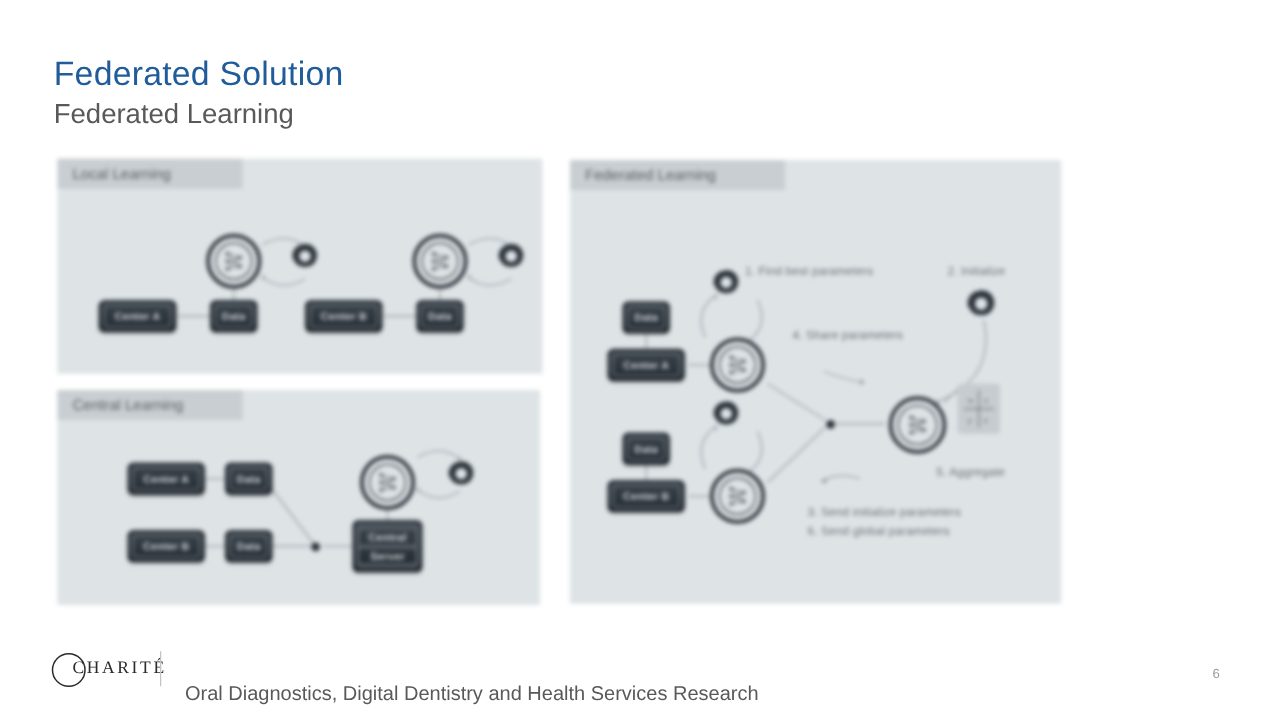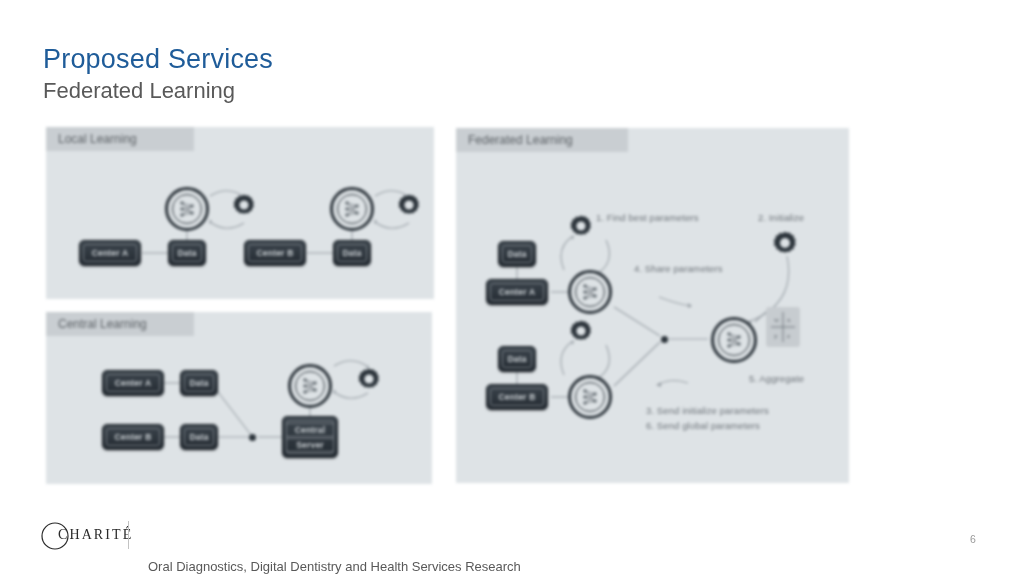--- a/index.html
+++ b/index.html
@@ -210,37 +210,37 @@
     position: absolute;
     left: 128px;
     top: 521px;
     width: 1px;
     height: 28px;
     background: #c3c3c3;
   }
   .footer-text {
     position: absolute;
     left: 148px;
-    top: 559px;
-    font-size: 13px;
+    top: 547px;
+    font-size: 16px;
     color: #595959;
     white-space: nowrap;
   }
   .page-number {
     position: absolute;
     left: 970px;
     top: 533px;
     font-size: 10.5px;
     color: #9a9a9a;
   }
 </style>
 </head>
 <body>
 
-<div class="slide-title">Proposed Services</div>
+<div class="slide-title">Federated Solution</div>
 <div class="slide-subtitle">Federated Learning</div>
 
 <div class="panel blurred" id="panel-local">
 
   <div class="panel-header">
     <span class="panel-header-text">Local Learning</span>
   </div>
 
   <div class="panel-body">
 

